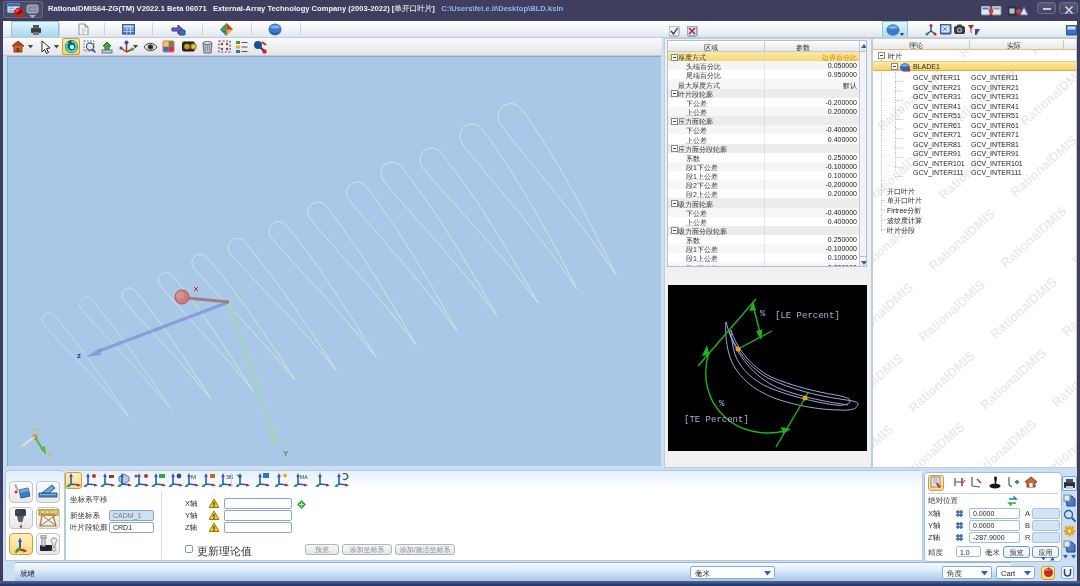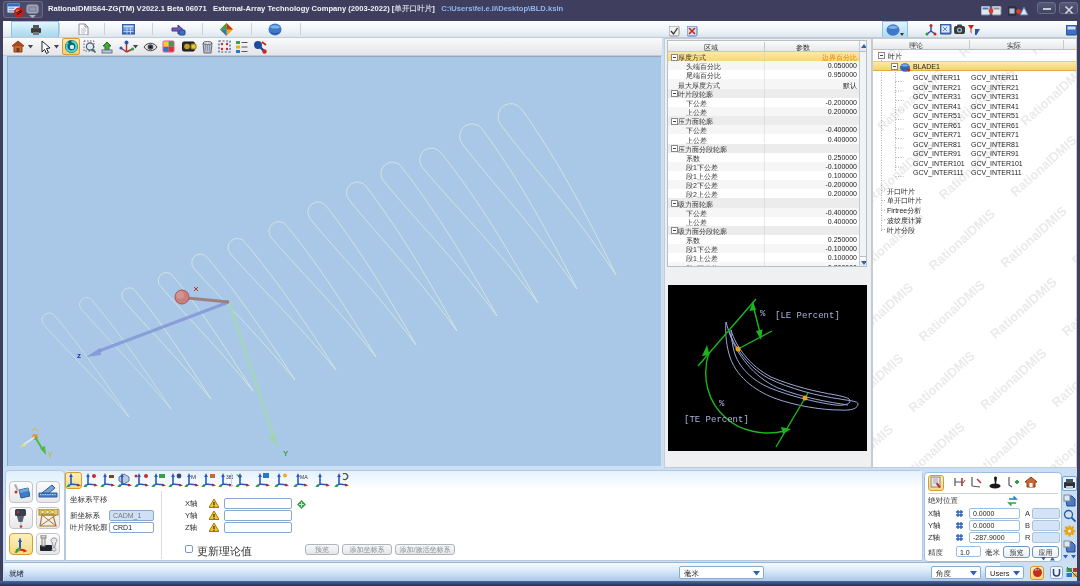--- a/index.html
+++ b/index.html
@@ -4,21 +4,21 @@
 *{margin:0;padding:0;box-sizing:border-box}
 body{width:1080px;height:586px;overflow:hidden;font-family:"Liberation Sans",sans-serif;background:#3f3e5e;position:relative}
 .abs{position:absolute}
 #titlebar{left:0;top:0;width:1080px;height:21px;background:#3f3e5e}
 #tabstrip{left:3px;top:21px;width:1074px;height:17px;background:linear-gradient(#fdfeff,#eef3f8 60%,#dde6ee);border-bottom:1px solid #c2cbd4}
 #toolbar{left:3px;top:38px;width:659px;height:18px;background:linear-gradient(#fafafa,#e3e5e9);border-bottom:1px solid #c6c9ce}
 #viewport{left:7px;top:56px;width:654px;height:410px;background:#a9c7e7;border-top:1px solid #8fa8c2;border-left:1px solid #8fa8c2}
 #midpanel{left:664px;top:38px;width:208px;height:430px;background:#eef0f2;border:1px solid #c3ccd5}
 #rightpanel{left:872px;top:38px;width:205px;height:430px;background:#fff;border:1px solid #c3ccd5;overflow:hidden}
 #bottombar{left:3px;top:468px;width:1074px;height:94px;background:#cadef5}
-#statusbar{left:4px;top:562px;width:996px;height:19px;background:linear-gradient(#f4f9ff,#dcebfb 40%,#aac6e8);border-top:1px solid #9ab4d4}
+#statusbar{left:15px;top:562px;width:996px;height:19px;background:linear-gradient(#f4f9ff,#dcebfb 40%,#aac6e8);border-top:1px solid #9ab4d4}
 #botedge{left:0;top:581px;width:1080px;height:5px;background:linear-gradient(#4c68a0,#1e2e58)}
 #leftedge{left:0;top:21px;width:3px;height:560px;background:#3f3e5e}
 #rightedge{left:1077px;top:21px;width:3px;height:560px;background:#3f3e5e}
 #leftcyan{left:3px;top:56px;width:4px;height:412px;background:#bfe2f2}
 #underlay{left:3px;top:21px;width:1074px;height:560px;background:#cde0f2}
 </style></head>
 <body>
 <div class="abs" id="underlay"></div>
 <div class="abs" id="titlebar">
  <div class="abs" style="left:3px;top:1px;width:40px;height:17px;background:rgba(255,255,255,0.07);border:1px solid rgba(255,255,255,0.16);border-radius:3px"></div>
@@ -992,21 +992,21 @@
         <path d="M0 0h7L3.5 4.5z" fill="#2a62b8"></path>
       </svg>
     </div>
  <div class="abs" style="left:927px;top:3px;width:50px;height:13px;background:#fff;border:1px solid #8aaccc;border-radius:2px">
   <div class="abs" style="left:4px;top:2px;font-size:7.5px;color:#222">角度</div>
   <svg class="abs" style="right:3px;top:4px" width="7" height="6">
         <path d="M0 0h7L3.5 4.5z" fill="#2a62b8"></path>
       </svg>
     </div>
  <div class="abs" style="left:981px;top:3px;width:39px;height:13px;background:#fff;border:1px solid #8aaccc;border-radius:2px">
-  <div class="abs" style="left:4px;top:2px;font-size:7.5px;color:#222">Users</div>
+  <div class="abs" style="left:4px;top:2px;font-size:7.5px;color:#222">Cart</div>
   <svg class="abs" style="right:3px;top:4px" width="7" height="6">
         <path d="M0 0h7L3.5 4.5z" fill="#2a62b8"></path>
       </svg>
     </div>
  <div class="abs" style="left:1026px;top:2.5px;width:14px;height:14px;background:linear-gradient(#fdf0bc,#f8d984);border:1px solid #d89c2c;border-radius:3px"></div>
  <svg class="abs" style="left:1028px;top:4px" width="11" height="11">
       <circle cx="5.5" cy="5.5" r="4.5" fill="#c62c20"></circle>
       <path d="M3 3.5a3 3 0 0 1 4 -.5" stroke="#f0a8a0" stroke-width="1.2" fill="none"></path>
       <path d="M5.5 0.5v2" stroke="#28632c" stroke-width="1.5"></path>
     </svg>

